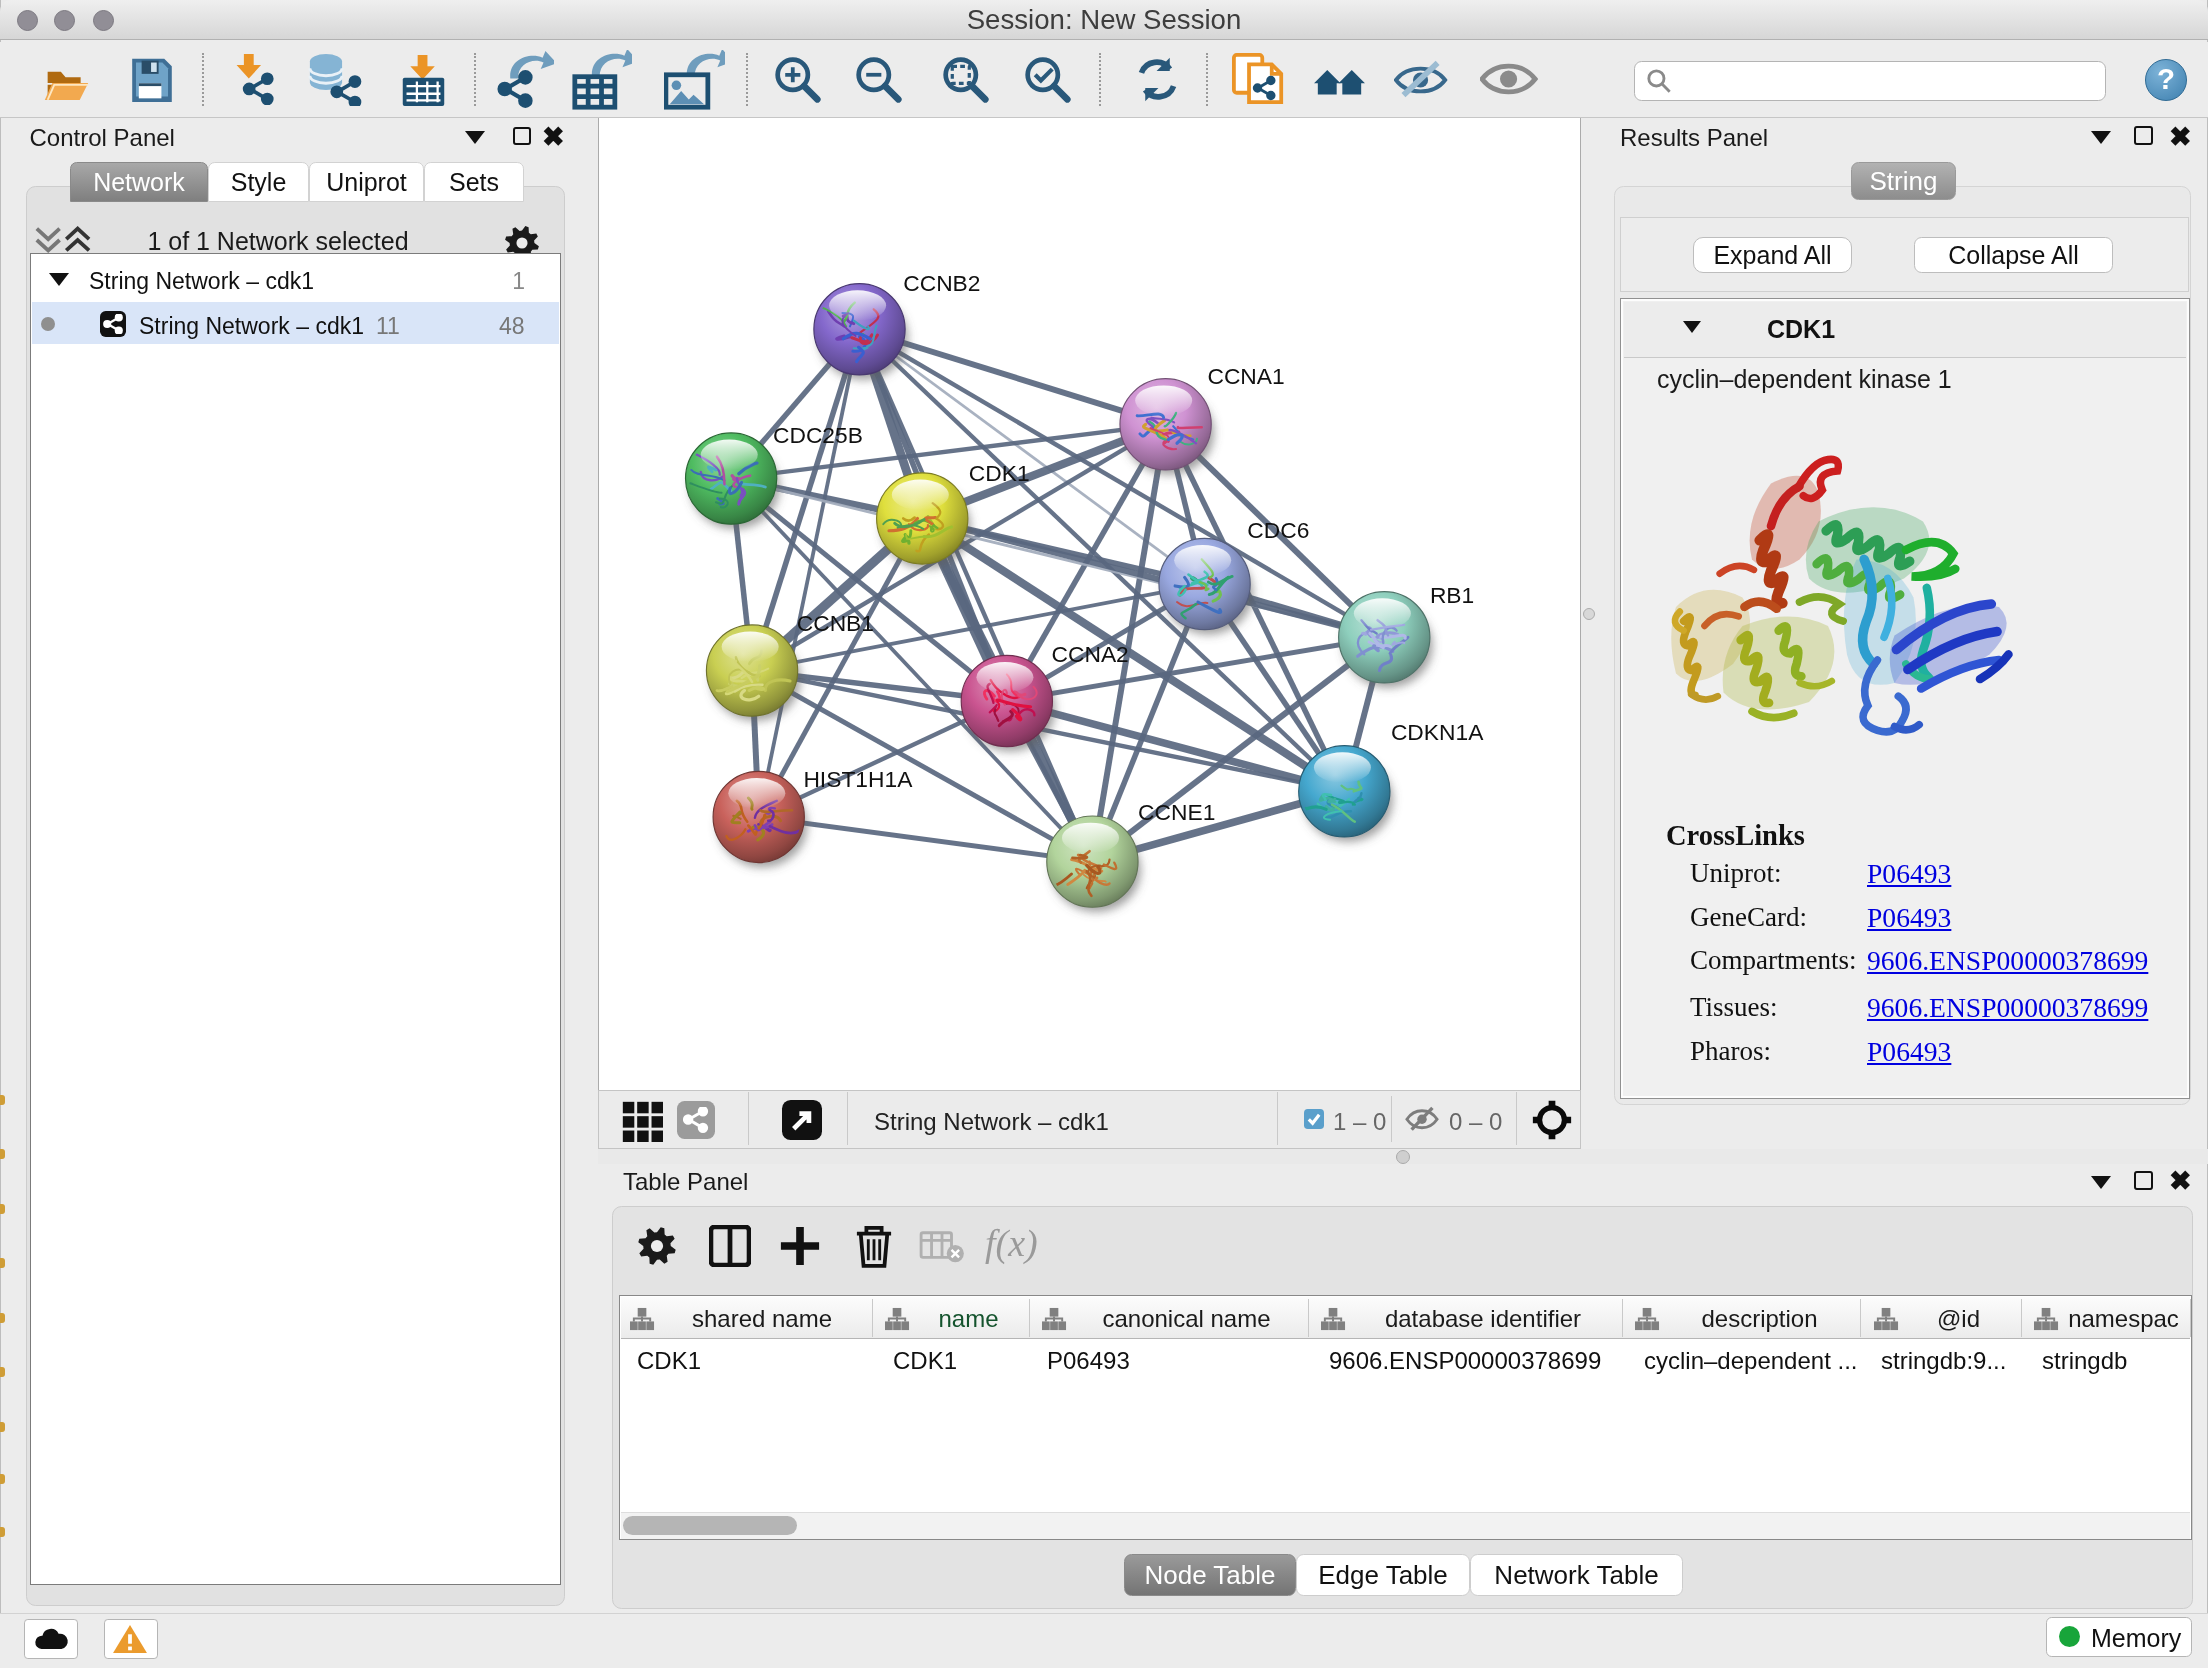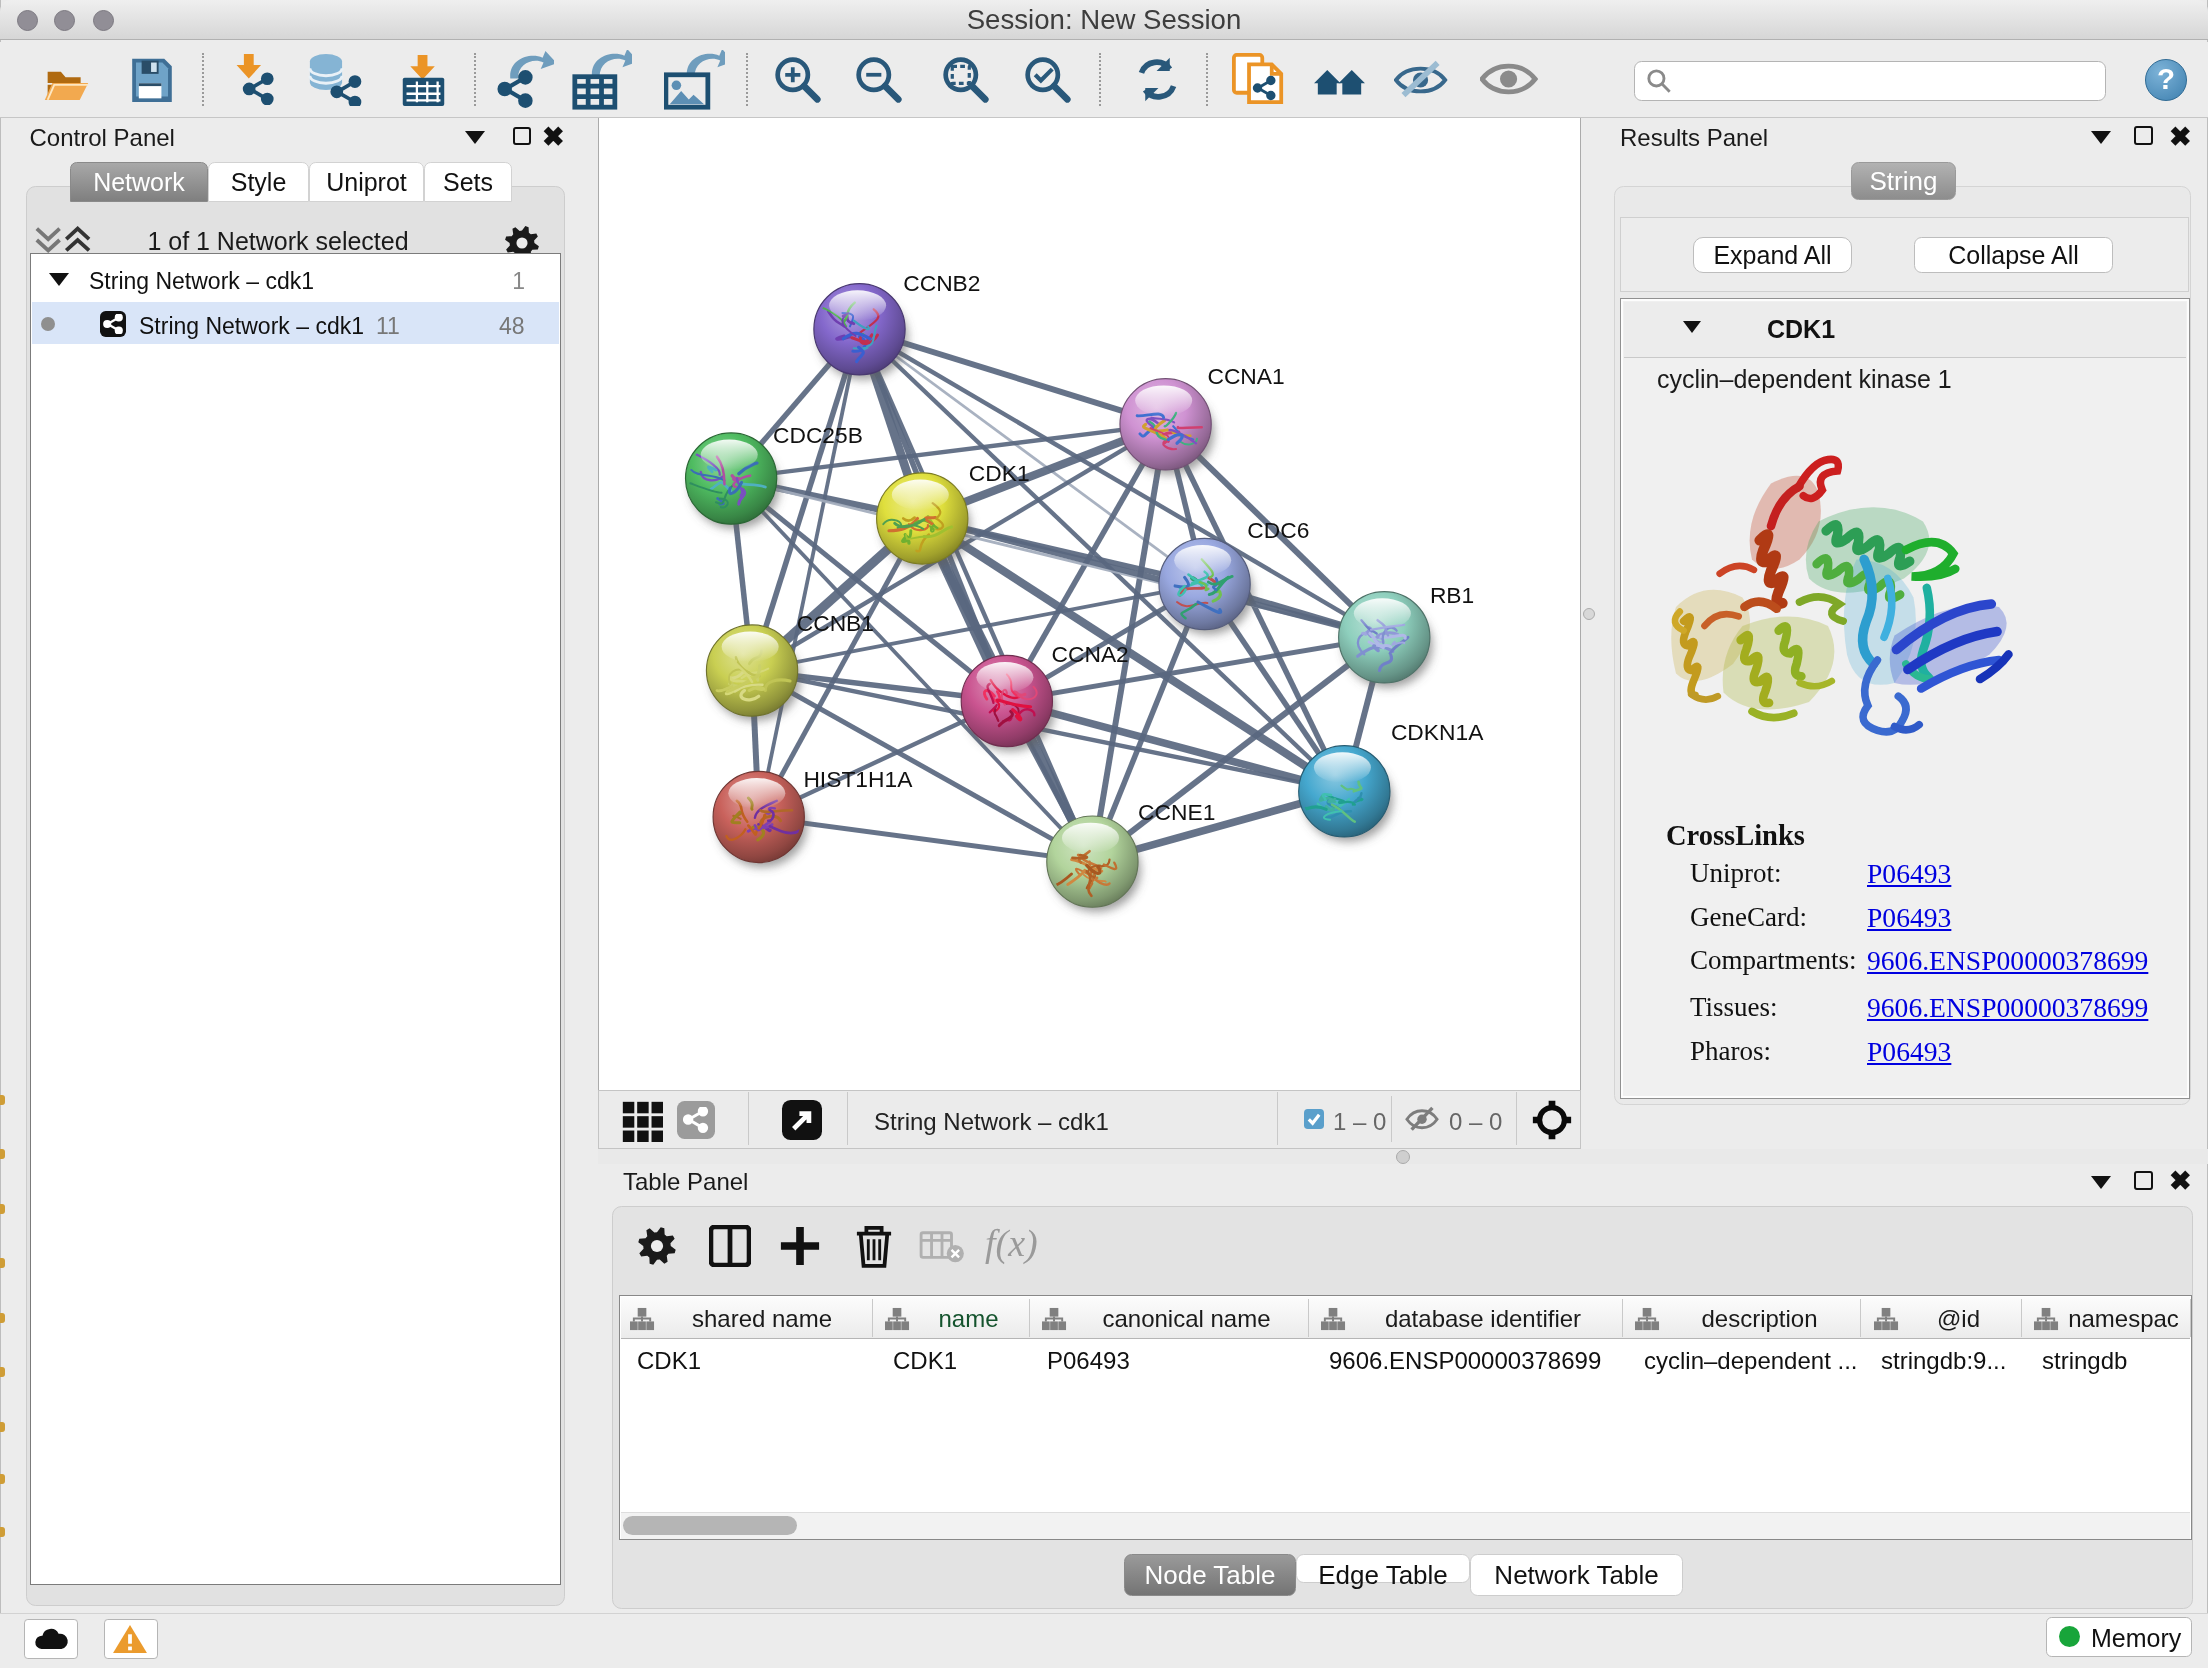--- a/index.html
+++ b/index.html
@@ -163,21 +163,21 @@
     <line x1="18" y1="18" x2="26" y2="26" stroke="#8a8a8a" stroke-width="3"></line>
   </svg>
 <div class="abs" style="left:2145px;top:59px;width:42px;height:42px;border-radius:50%;background:radial-gradient(circle at 35% 30%, #7db3d8, #3d7fae);border:1.9px solid #2e6a94;color:#fff;font-weight:bold;font-size:29.5px;text-align:center;line-height:38px">?</div>
 <div class="abs panel-title" style="left:29.5px;top:124px">Control Panel</div>
 <div class="abs tri" style="left:465px;top:131px"></div>
 <div class="abs sq" style="left:513px;top:127px"></div>
 <div class="abs xx" style="left:542px;top:124px">✖</div>
 <div class="abs" style="left:70px;top:162px;width:138px;height:40px;background:linear-gradient(#a8a8a8,#7f7f7f);color:#fff;border:1px solid #8a8a8a;z-index:3;border-radius:6.7px 6.7px 0 0;font-size:25px;text-align:center;line-height:38px">Network</div>
 <div class="abs" style="left:208px;top:162px;width:101px;height:40px;background:#fff;color:#111;border:1px solid #d2d2d2;z-index:3;border-radius:6.7px 6.7px 0 0;font-size:25px;text-align:center;line-height:38px">Style</div>
 <div class="abs" style="left:309px;top:162px;width:115px;height:40px;background:#fff;color:#111;border:1px solid #d2d2d2;z-index:3;border-radius:6.7px 6.7px 0 0;font-size:25px;text-align:center;line-height:38px">Uniprot</div>
-<div class="abs" style="left:424px;top:162px;width:88px;height:40px;background:#fff;color:#111;border:1px solid #d2d2d2;z-index:3;border-radius:6.7px 6.7px 0 0;font-size:25px;text-align:center;line-height:38px">Sets</div>
+<div class="abs" style="left:424px;top:162px;width:100px;height:40px;background:#fff;color:#111;border:1px solid #d2d2d2;z-index:3;border-radius:6.7px 6.7px 0 0;font-size:25px;text-align:center;line-height:38px">Sets</div>
 <div class="abs" style="left:26px;top:186px;width:539px;height:1420px;background:#e1e1e1;border:1px solid #cdcdcd;border-radius:9.5px"></div>
 <svg width="114" height="42" viewBox="0 0 120 44" style="position:absolute;left:33px;top:219px">
     <path d="M4 10 l12 11 12-11 M4 22 l12 11 12-11" stroke="#777" stroke-width="4" fill="none"></path>
     <path d="M35 21 l12-11 12 11 M35 33 l12-11 12 11" stroke="#333" stroke-width="4" fill="none"></path>
   </svg>
 <div class="abs" style="left:107px;top:227px;width:342px;text-align:center;font-size:25px;color:#1a1a1a">1 of 1 Network selected</div>
 <svg width="42" height="42" viewBox="0 0 44 44" style="position:absolute;left:501px;top:222px">
     <path d="M25.5 4.3 L28.9 5.4 L29.2 11.2 L31.2 12.8 L37.0 12.0 L38.6 15.1 L34.7 19.5 L35.0 22.0 L39.7 25.5 L38.6 28.9 L32.8 29.2 L31.2 31.2 L32.0 37.0 L28.9 38.6 L24.5 34.7 L22.0 35.0 L18.5 39.7 L15.1 38.6 L14.8 32.8 L12.8 31.2 L7.0 32.0 L5.4 28.9 L9.3 24.5 L9.0 22.0 L4.3 18.5 L5.4 15.1 L11.2 14.8 L12.8 12.8 L12.0 7.0 L15.1 5.4 L19.5 9.3 L22.0 9.0 Z" fill="#1a1a1a"></path>
     <circle cx="22" cy="22" r="5.8" fill="#ececec"></circle>
   </svg>
@@ -817,21 +817,21 @@
 <div class="abs" style="left:637px;top:1347px;width:228px;overflow:hidden;white-space:nowrap;font-size:24px;color:#111">CDK1</div>
 <div class="abs" style="left:893px;top:1347px;width:133px;overflow:hidden;white-space:nowrap;font-size:24px;color:#111">CDK1</div>
 <div class="abs" style="left:1047px;top:1347px;width:257px;overflow:hidden;white-space:nowrap;font-size:24px;color:#111">P06493</div>
 <div class="abs" style="left:1329px;top:1347px;width:290px;overflow:hidden;white-space:nowrap;font-size:24px;color:#111">9606.ENSP00000378699</div>
 <div class="abs" style="left:1644px;top:1347px;width:214px;overflow:hidden;white-space:nowrap;font-size:24px;color:#111">cyclin–dependent ...</div>
 <div class="abs" style="left:1881px;top:1347px;width:138px;overflow:hidden;white-space:nowrap;font-size:24px;color:#111">stringdb:9...</div>
 <div class="abs" style="left:2042px;top:1347px;width:143px;overflow:hidden;white-space:nowrap;font-size:24px;color:#111">stringdb</div>
 <div class="abs" style="left:621px;top:1512px;width:1569px;height:27px;background:#f2f2f2;border-top:1px solid #ddd"></div>
 <div class="abs" style="left:623px;top:1516px;width:174px;height:19px;background:#b5b5b5;border-radius:9.5px"></div>
 <div class="abs" style="left:1124px;top:1554px;width:172px;height:42px;background:linear-gradient(#9a9a9a,#747474);color:#fff;border:1px solid #8a8a8a;border-radius:7.6px;font-size:26px;text-align:center;line-height:40px">Node Table</div>
-<div class="abs" style="left:1296px;top:1554px;width:174px;height:29px;background:#fff;color:#111;border:1px solid #cdcdcd;border-radius:7.6px;font-size:26px;text-align:center;line-height:40px">Edge Table</div>
+<div class="abs" style="left:1296px;top:1554px;width:174px;height:42px;background:#fff;color:#111;border:1px solid #cdcdcd;border-radius:7.6px;font-size:26px;text-align:center;line-height:40px">Edge Table</div>
 <div class="abs" style="left:1470px;top:1554px;width:213px;height:42px;background:#fff;color:#111;border:1px solid #cdcdcd;border-radius:7.6px;font-size:26px;text-align:center;line-height:40px">Network Table</div>
 <div class="abs" style="left:0;top:1095px;width:4.8px;height:9.5px;background:#cf9d36;border-radius:0 2.9px 2.9px 0"></div>
 <div class="abs" style="left:0;top:1149px;width:4.8px;height:9.5px;background:#cf9d36;border-radius:0 2.9px 2.9px 0"></div>
 <div class="abs" style="left:0;top:1204px;width:4.8px;height:9.5px;background:#cf9d36;border-radius:0 2.9px 2.9px 0"></div>
 <div class="abs" style="left:0;top:1258px;width:4.8px;height:9.5px;background:#cf9d36;border-radius:0 2.9px 2.9px 0"></div>
 <div class="abs" style="left:0;top:1313px;width:4.8px;height:9.5px;background:#cf9d36;border-radius:0 2.9px 2.9px 0"></div>
 <div class="abs" style="left:0;top:1367px;width:4.8px;height:9.5px;background:#cf9d36;border-radius:0 2.9px 2.9px 0"></div>
 <div class="abs" style="left:0;top:1422px;width:4.8px;height:9.5px;background:#cf9d36;border-radius:0 2.9px 2.9px 0"></div>
 <div class="abs" style="left:0;top:1474px;width:4.8px;height:9.5px;background:#cf9d36;border-radius:0 2.9px 2.9px 0"></div>
 <div class="abs" style="left:0;top:1527px;width:4.8px;height:9.5px;background:#cf9d36;border-radius:0 2.9px 2.9px 0"></div>

